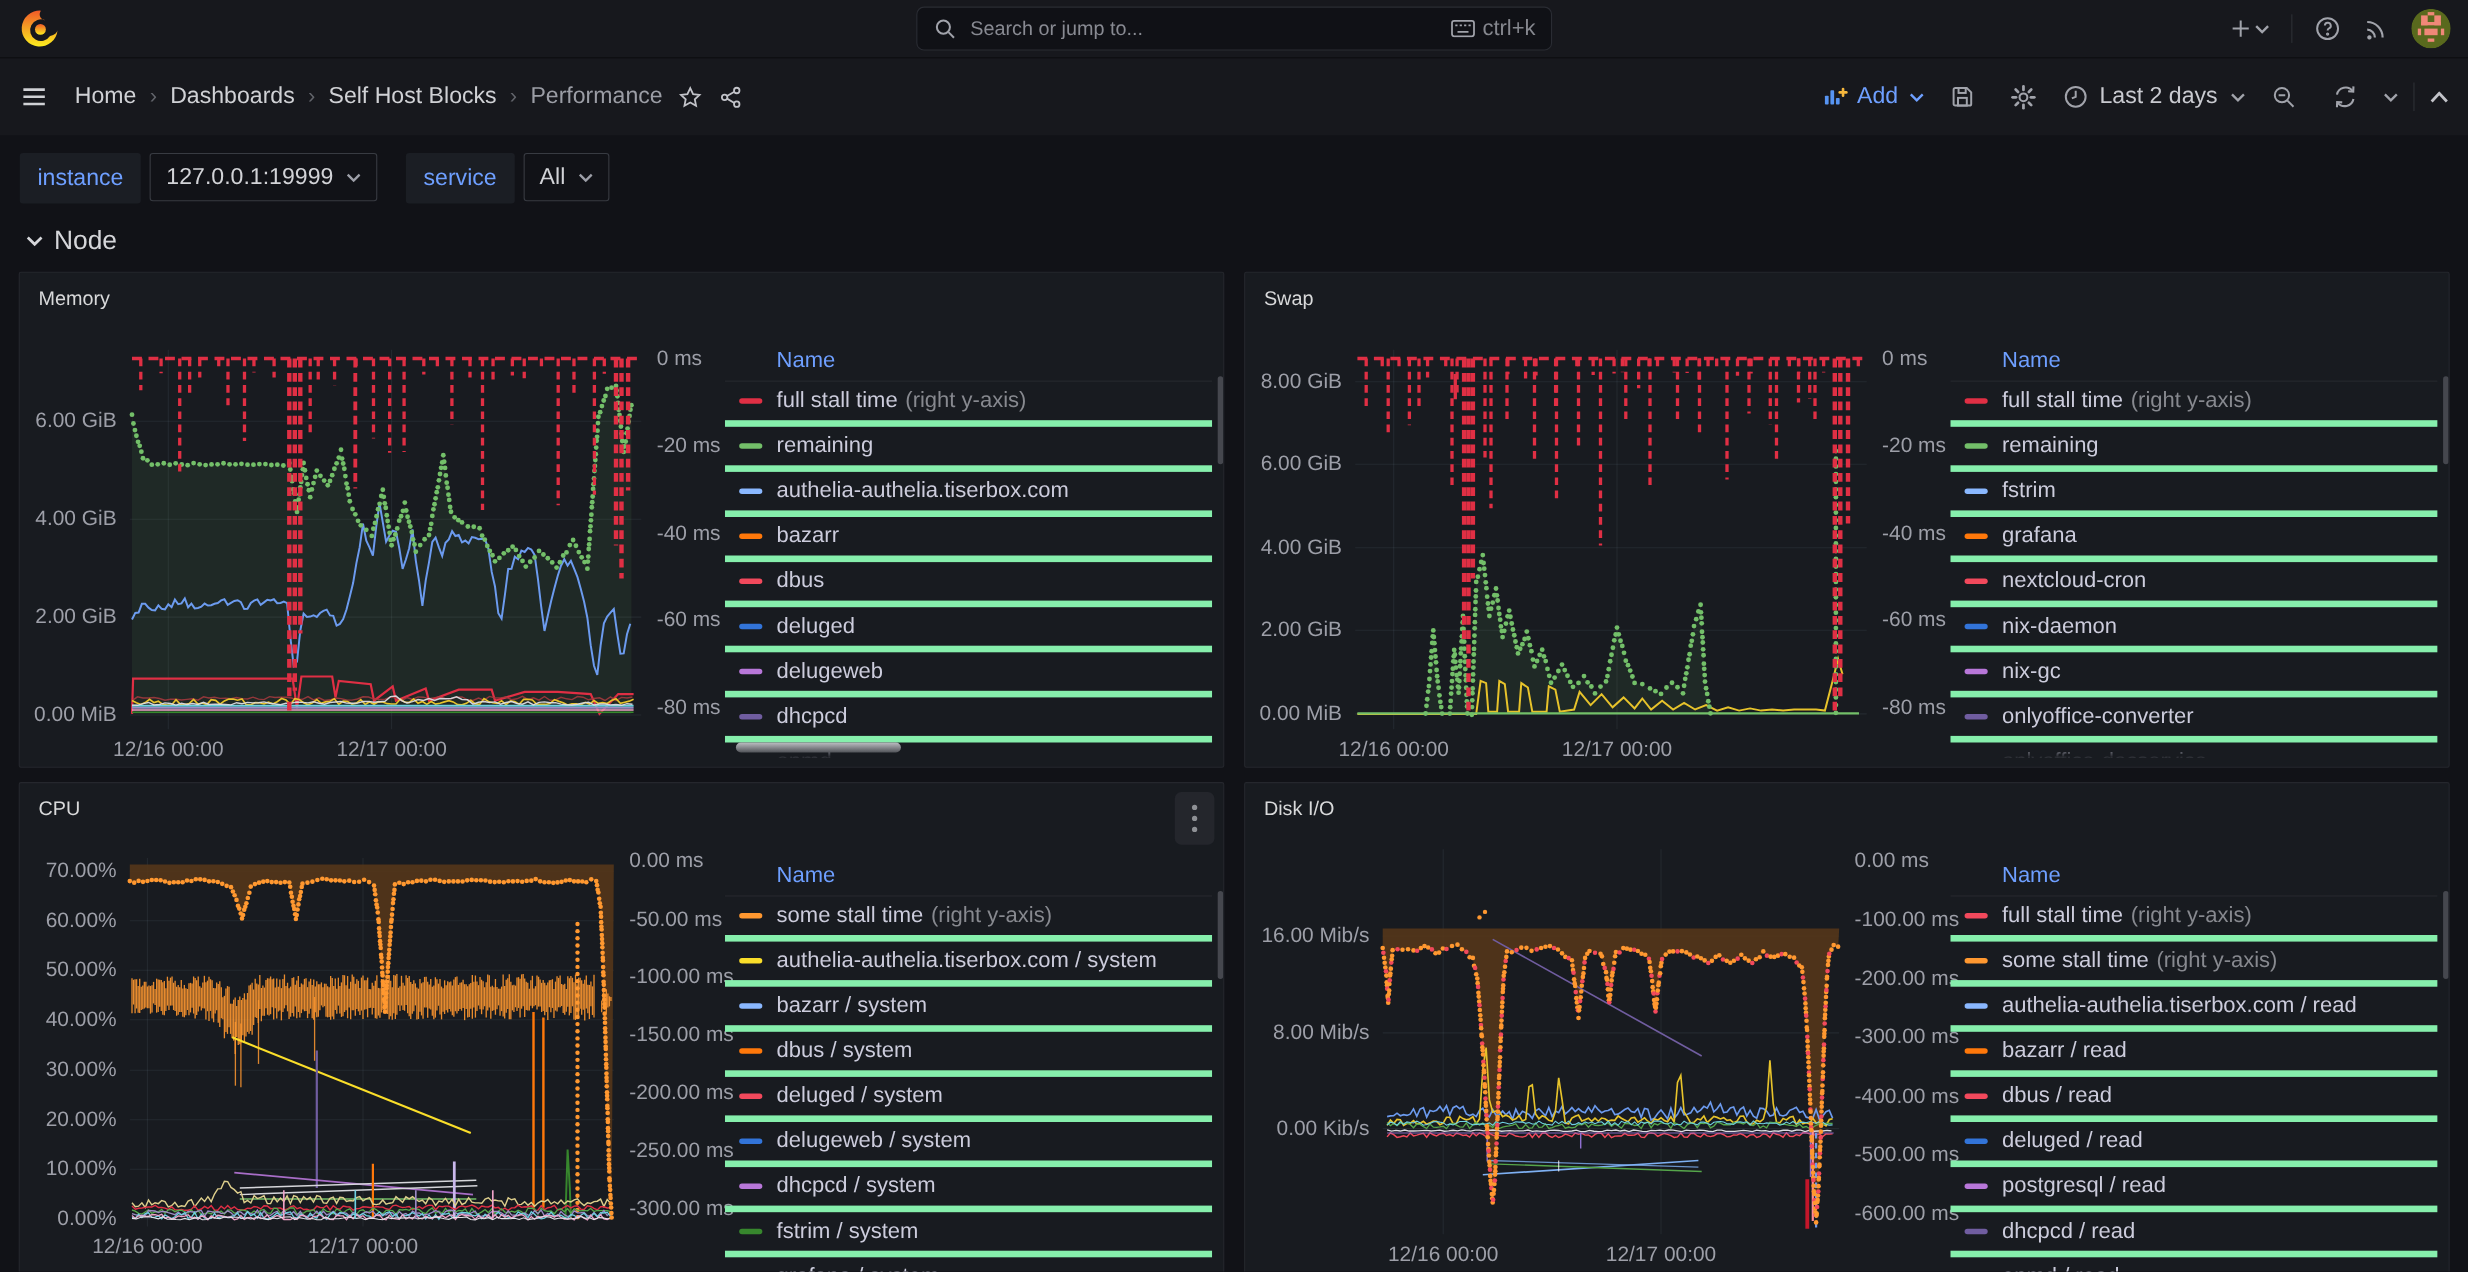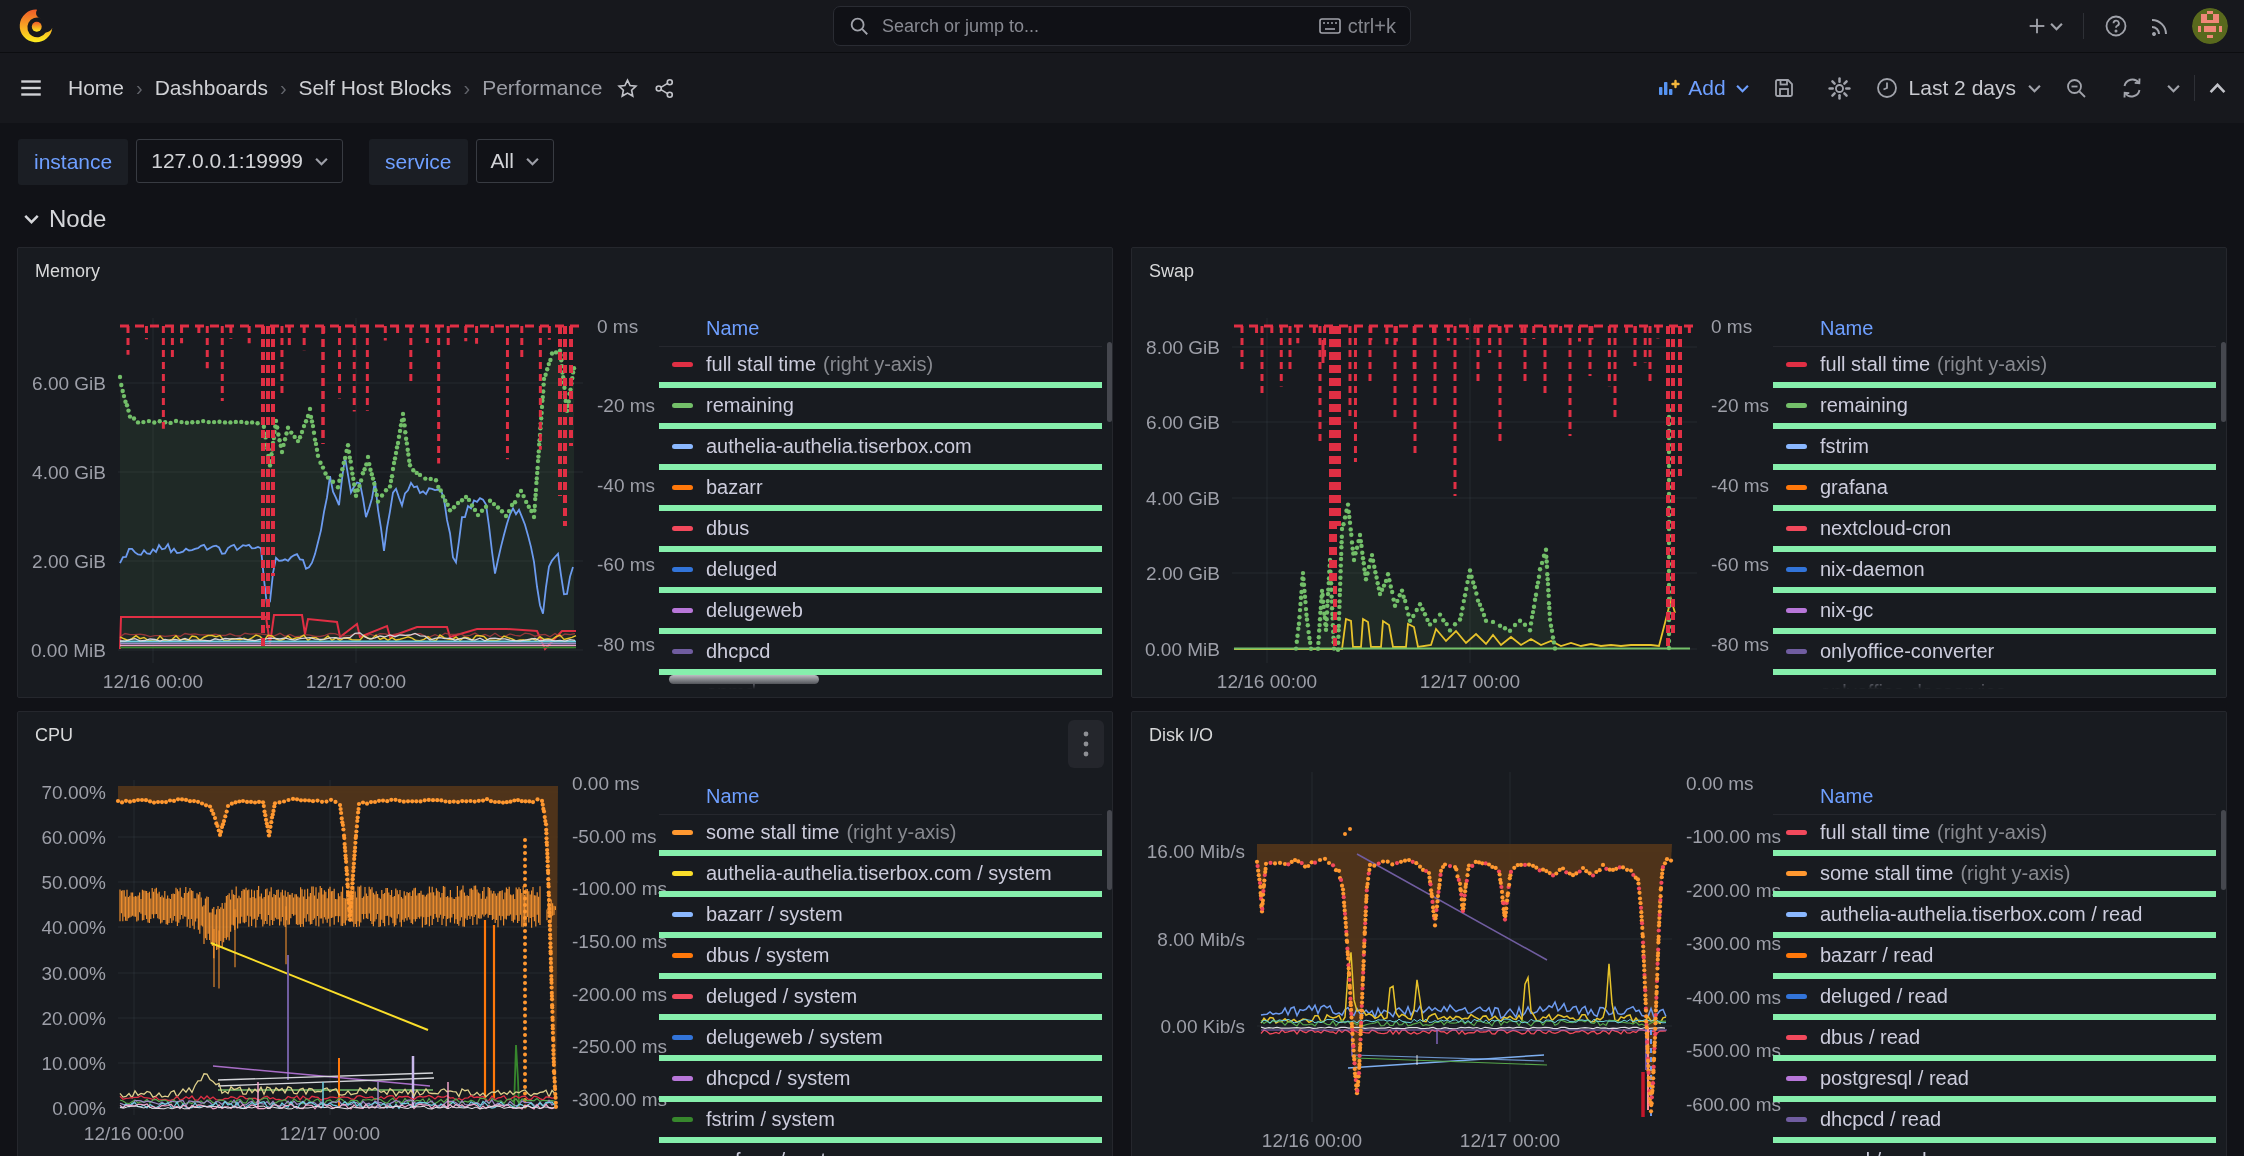--- a/index.html
+++ b/index.html
@@ -2188,26 +2188,26 @@
             </div>
             <div class="lrow">
               <div class="swatch" style="background: rgb(138, 184, 255);"></div>
               <div class="llabel">authelia-authelia.tiserbox.com / read</div>
             </div>
             <div class="lrow">
               <div class="swatch" style="background: rgb(255, 120, 10);"></div>
               <div class="llabel">bazarr / read</div>
             </div>
             <div class="lrow">
+              <div class="swatch" style="background: rgb(242, 73, 92);"></div>
+              <div class="llabel">dbus / read</div>
+            </div>
+            <div class="lrow">
               <div class="swatch" style="background: rgb(50, 116, 217);"></div>
               <div class="llabel">deluged / read</div>
-            </div>
-            <div class="lrow">
-              <div class="swatch" style="background: rgb(242, 73, 92);"></div>
-              <div class="llabel">dbus / read</div>
             </div>
             <div class="lrow">
               <div class="swatch" style="background: rgb(184, 119, 217);"></div>
               <div class="llabel">postgresql / read</div>
             </div>
             <div class="lrow">
               <div class="swatch" style="background: rgb(112, 93, 160);"></div>
               <div class="llabel">dhcpcd / read</div>
             </div>
             <div class="lrow">

